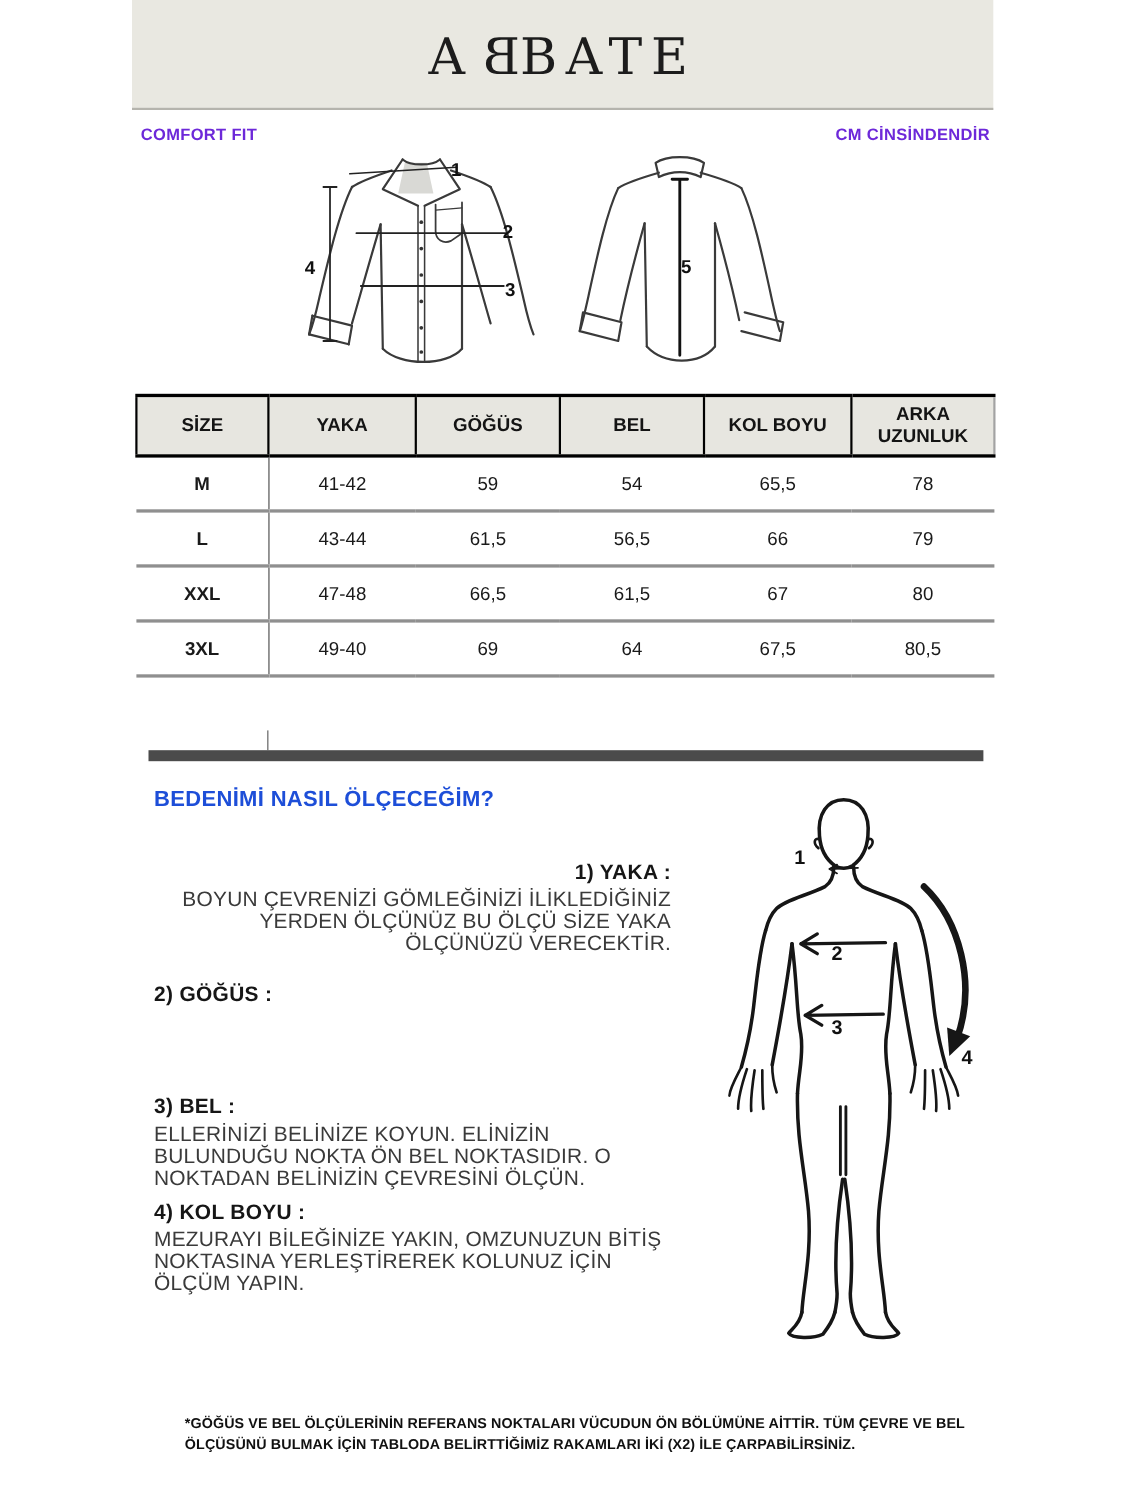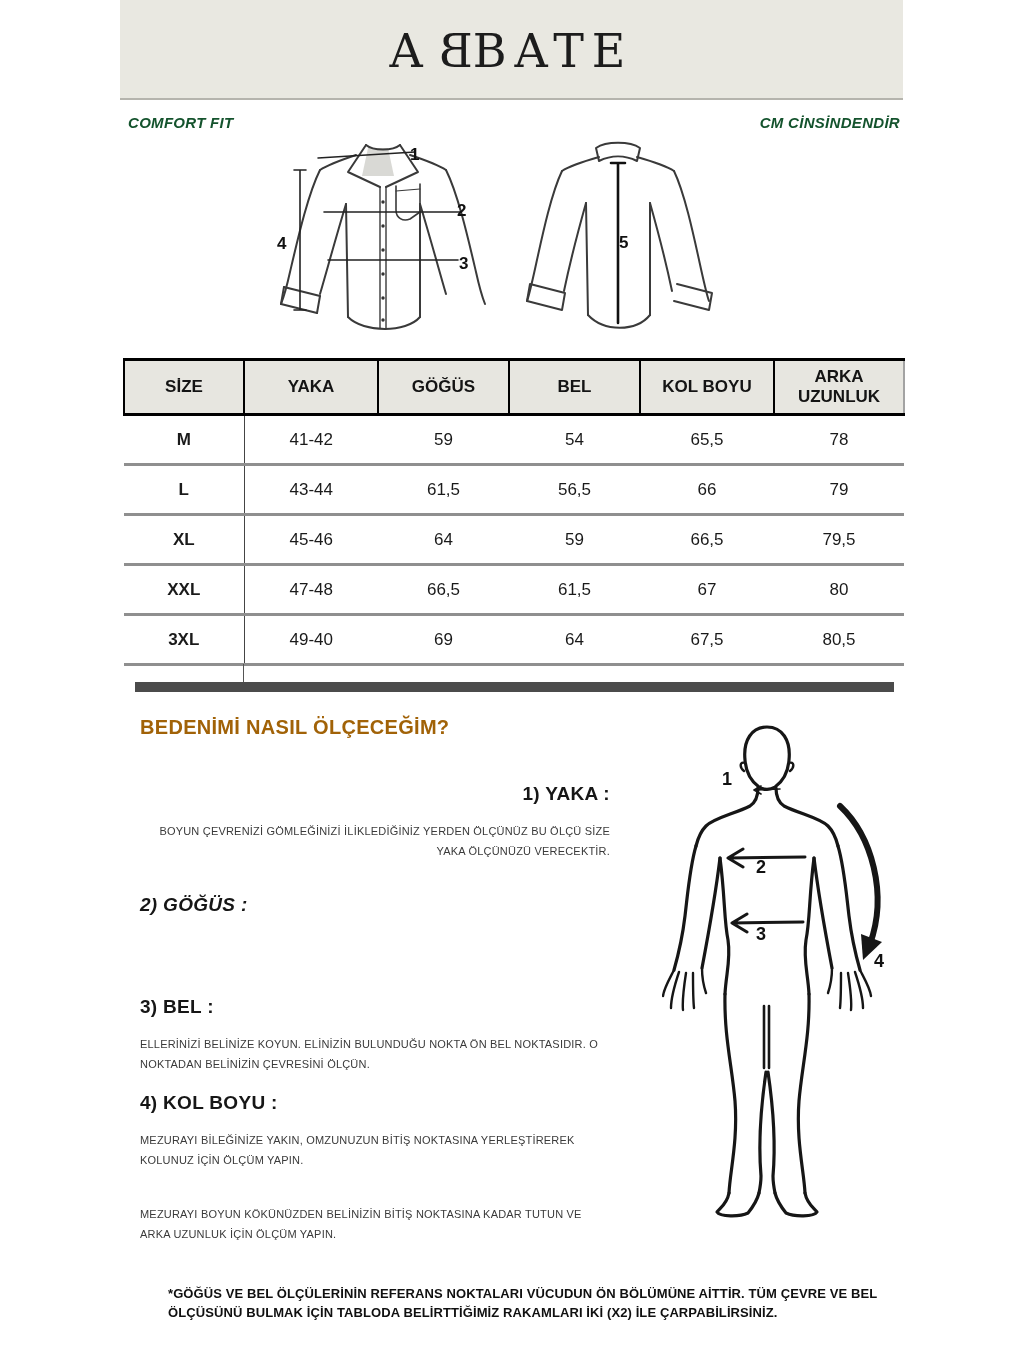--- a/index.html
+++ b/index.html
@@ -10,21 +10,21 @@
     overflow:hidden;
   }
   .abs { position:absolute; }
 
   
   .band { left:120px; top:0; width:783px; height:100px; background:#e9e8e1;
           border-bottom:2px solid #b5b4ad; text-align:center; }
   .logo { font-family:"DejaVu Serif", serif; font-size:46px; letter-spacing:8px;
           line-height:102px; color:#1c1c1c; white-space:nowrap; }
   .logo .mir { display:inline-block; transform:scaleX(-1); }
-  .meta { top:114px; font-size:15px; font-weight:bold; letter-spacing:.3px; color:#14532d;font-style:italic; }
+  .meta { top:114px; font-size:15px; font-weight:bold; letter-spacing:.3px; color:#6d28d9; }
   .meta.l { left:128px; }
   .meta.r { right:120px; }
 
   
   svg { display:block; }
   .num { font-size:17px; font-weight:bold; color:#111; line-height:1; }
 
   
   table.size { position:absolute; left:123px; top:358px; width:780px;
                border-collapse:collapse; table-layout:fixed; }
@@ -38,26 +38,26 @@
   table.size th:last-child { border-right:2px solid #a3a3a3; }
   table.size td { height:50px; text-align:center; vertical-align:middle;
     font-size:17px; color:#1a1a1a; border-bottom:3px solid #8f8f8f; }
   table.size td:first-child { font-weight:bold; border-right:1px solid #444; }
 
   .colsep-ext { left:243px; top:664px; width:1px; height:18px; background:#555; }
   .divider { left:135px; top:682px; width:759px; height:10px; background:#4b4b4b; }
 
   
   .guide-title { left:140px; top:716px; font-size:20px; font-weight:bold;
-                 letter-spacing:.3px; color:#a16207; }
+                 letter-spacing:.3px; color:#1d4ed8; }
   .section { left:140px; width:470px; }
   .sec-title { font-size:19px; font-weight:bold; color:#161616; letter-spacing:.3px; }
-  .sec-body { margin-top:16px; font-size:11px; line-height:20px; color:#3a3a3a;
+  .sec-body { margin-top:4px; font-size:19px; line-height:20px; color:#3a3a3a;
               letter-spacing:.2px; }
-  .s1 { top:783px;text-align:right; } .s2 { top:894px;font-style:italic; } .s3 { top:996px; }
+  .s1 { top:783px;text-align:right; } .s2 { top:894px; } .s3 { top:996px; }
   .s4 { top:1092px; } .s5 { top:1188px; }
 
   .fig-num { font-size:18px; font-weight:bold; color:#111; line-height:1; }
 
   .footer { left:125px; top:1284px; width:785px; font-size:13px; font-weight:bold;
             line-height:19px; color:#101010; letter-spacing:.1px;margin-left:43px; }
 </style>
 </head>
 <body>
 
@@ -149,28 +149,20 @@
     </tr>
     <tr>
       <td>L</td>
       <td>43-44</td>
       <td>61,5</td>
       <td>56,5</td>
       <td>66</td>
       <td>79</td>
     </tr>
     <tr>
-      <td>XL</td>
-      <td>45-46</td>
-      <td>64</td>
-      <td>59</td>
-      <td>66,5</td>
-      <td>79,5</td>
-    </tr>
-    <tr>
       <td>XXL</td>
       <td>47-48</td>
       <td>66,5</td>
       <td>61,5</td>
       <td>67</td>
       <td>80</td>
     </tr>
     <tr>
       <td>3XL</td>
       <td>49-40</td>
@@ -195,21 +187,20 @@
 </div>
 <div class="abs section s3">
   <div class="sec-title">3) BEL :</div>
   <div class="sec-body">ELLERİNİZİ BELİNİZE KOYUN. ELİNİZİN BULUNDUĞU NOKTA ÖN BEL NOKTASIDIR. O NOKTADAN BELİNİZİN ÇEVRESİNİ ÖLÇÜN.</div>
 </div>
 <div class="abs section s4">
   <div class="sec-title">4) KOL BOYU :</div>
   <div class="sec-body">MEZURAYI BİLEĞİNİZE YAKIN, OMZUNUZUN BİTİŞ NOKTASINA YERLEŞTİREREK KOLUNUZ İÇİN ÖLÇÜM YAPIN.</div>
 </div>
 <div class="abs section s5">
-  <div class="sec-body">MEZURAYI BOYUN KÖKÜNÜZDEN BELİNİZİN BİTİŞ NOKTASINA KADAR TUTUN VE ARKA UZUNLUK  İÇİN ÖLÇÜM YAPIN.</div>
 </div>
 
 <svg class="abs" style="left:662px;top:716px;" width="295" height="515" viewBox="0 0 295 515" fill="none" stroke="#161616" stroke-width="3.2" stroke-linecap="round" stroke-linejoin="round">
   <path d="M 83,44 C 81,24 90,11 105,11 C 120,11 129,24 127,44 C 126,57 120,66 113,71 C 108,74 102,74 97,71 C 90,66 84,57 83,44 Z"></path>
   <path d="M 83,47 C 78,45 77,51 82,55" stroke-width="2.4"></path>
   <path d="M 127,47 C 132,45 133,51 128,55" stroke-width="2.4"></path>
   <path d="M 96,72 C 96,80 94,86 88,90 C 72,98 52,102 44,110 C 38,116 36,122 34,130"></path>
   <path d="M 114,72 C 114,80 116,86 122,90 C 138,98 158,102 166,110 C 172,116 174,122 176,130"></path>
   <path d="M 34,130 C 28,150 26,175 23,200 C 20,225 16,240 12,254"></path>
   <path d="M 176,130 C 182,150 184,175 187,200 C 190,225 194,240 198,254"></path>

